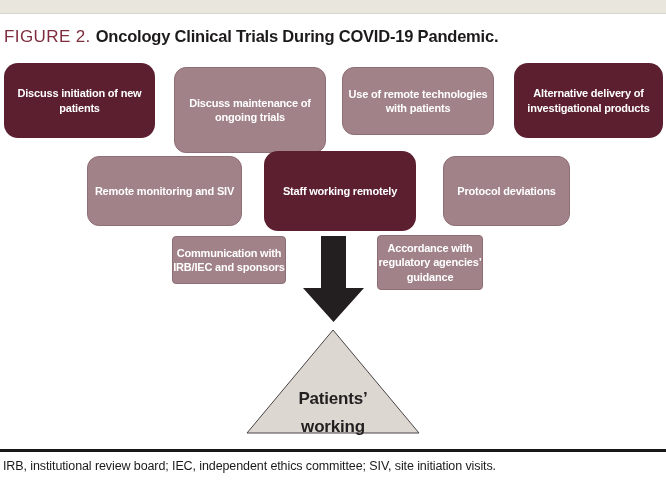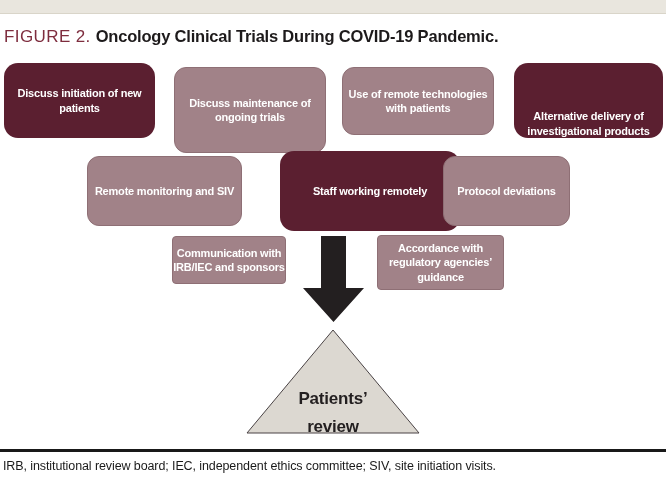--- a/index.html
+++ b/index.html
@@ -25,26 +25,26 @@
     text-align:center;color:#ffffff;font-weight:700;font-size:11px;line-height:1.3;
     letter-spacing:-0.2px;box-sizing:border-box;
   }
   .box .line{display:block;white-space:nowrap;}
   .dark{background:var(--dark,#5b1f30);border-radius:14px;}
   .mauve{background:var(--mauve,#a18288);border-radius:12px;border:1px solid #8e6f75;}
   .flat{background:var(--mauve,#a18288);border:1px solid #8e6f75;border-radius:4px;}
   .r1b1{left:4px;top:63px;width:151px;height:75px;}
   .r1b2{left:174px;top:67px;width:152px;height:86px;}
   .r1b3{left:342px;top:67px;width:152px;height:68px;}
-  .r1b4{left:514px;top:63px;width:149px;height:75px;justify-content:flex-end;}
+  .r1b4{left:514px;top:63px;width:149px;height:75px;}
   .r2b1{left:87px;top:156px;width:155px;height:70px;}
-  .r2b2{left:280px;top:151px;width:180px;height:80px;}
+  .r2b2{left:264px;top:151px;width:152px;height:80px;}
   .r2b3{left:443px;top:156px;width:127px;height:70px;}
   .r3b1{left:172px;top:236px;width:114px;height:48px;}
-  .r3b2{left:377px;top:235px;width:127px;height:55px;}
+  .r3b2{left:377px;top:235px;width:106px;height:55px;}
   .shape-layer{
     position:absolute;left:0;top:0;width:666px;height:489px;pointer-events:none;
   }
   .triangle-label{
     position:absolute;left:268px;top:381px;width:130px;text-align:center;
     color:#231f20;font-weight:700;font-size:17px;line-height:1.2;letter-spacing:-0.2px;
   }
   .triangle-label span{display:block;margin-top:8px;}
   .footnote-rule{
     position:absolute;left:0;top:449px;width:666px;height:3px;background:#191919;
@@ -102,19 +102,19 @@
     <span class="line">guidance</span>
   </div>
 
   <svg class="shape-layer" viewBox="0 0 666 489" xmlns="http://www.w3.org/2000/svg">
     <polygon points="321,236 346,236 346,288 364,288 333.5,322 303,288 321,288" fill="#231f20"></polygon>
     <polygon points="333,330 419,433 247,433" fill="#dcd8d1" stroke="#4a4345" stroke-width="1"></polygon>
   </svg>
 
   <div class="triangle-label">
     <span>Patients’</span>
-    <span>review</span>
+    <span>working</span>
   </div>
 
   <div class="footnote-rule"></div>
   <div class="footnote">IRB, institutional review board; IEC, independent ethics committee; SIV, site initiation visits.</div>
 
 </div>
 
 </body></html>

